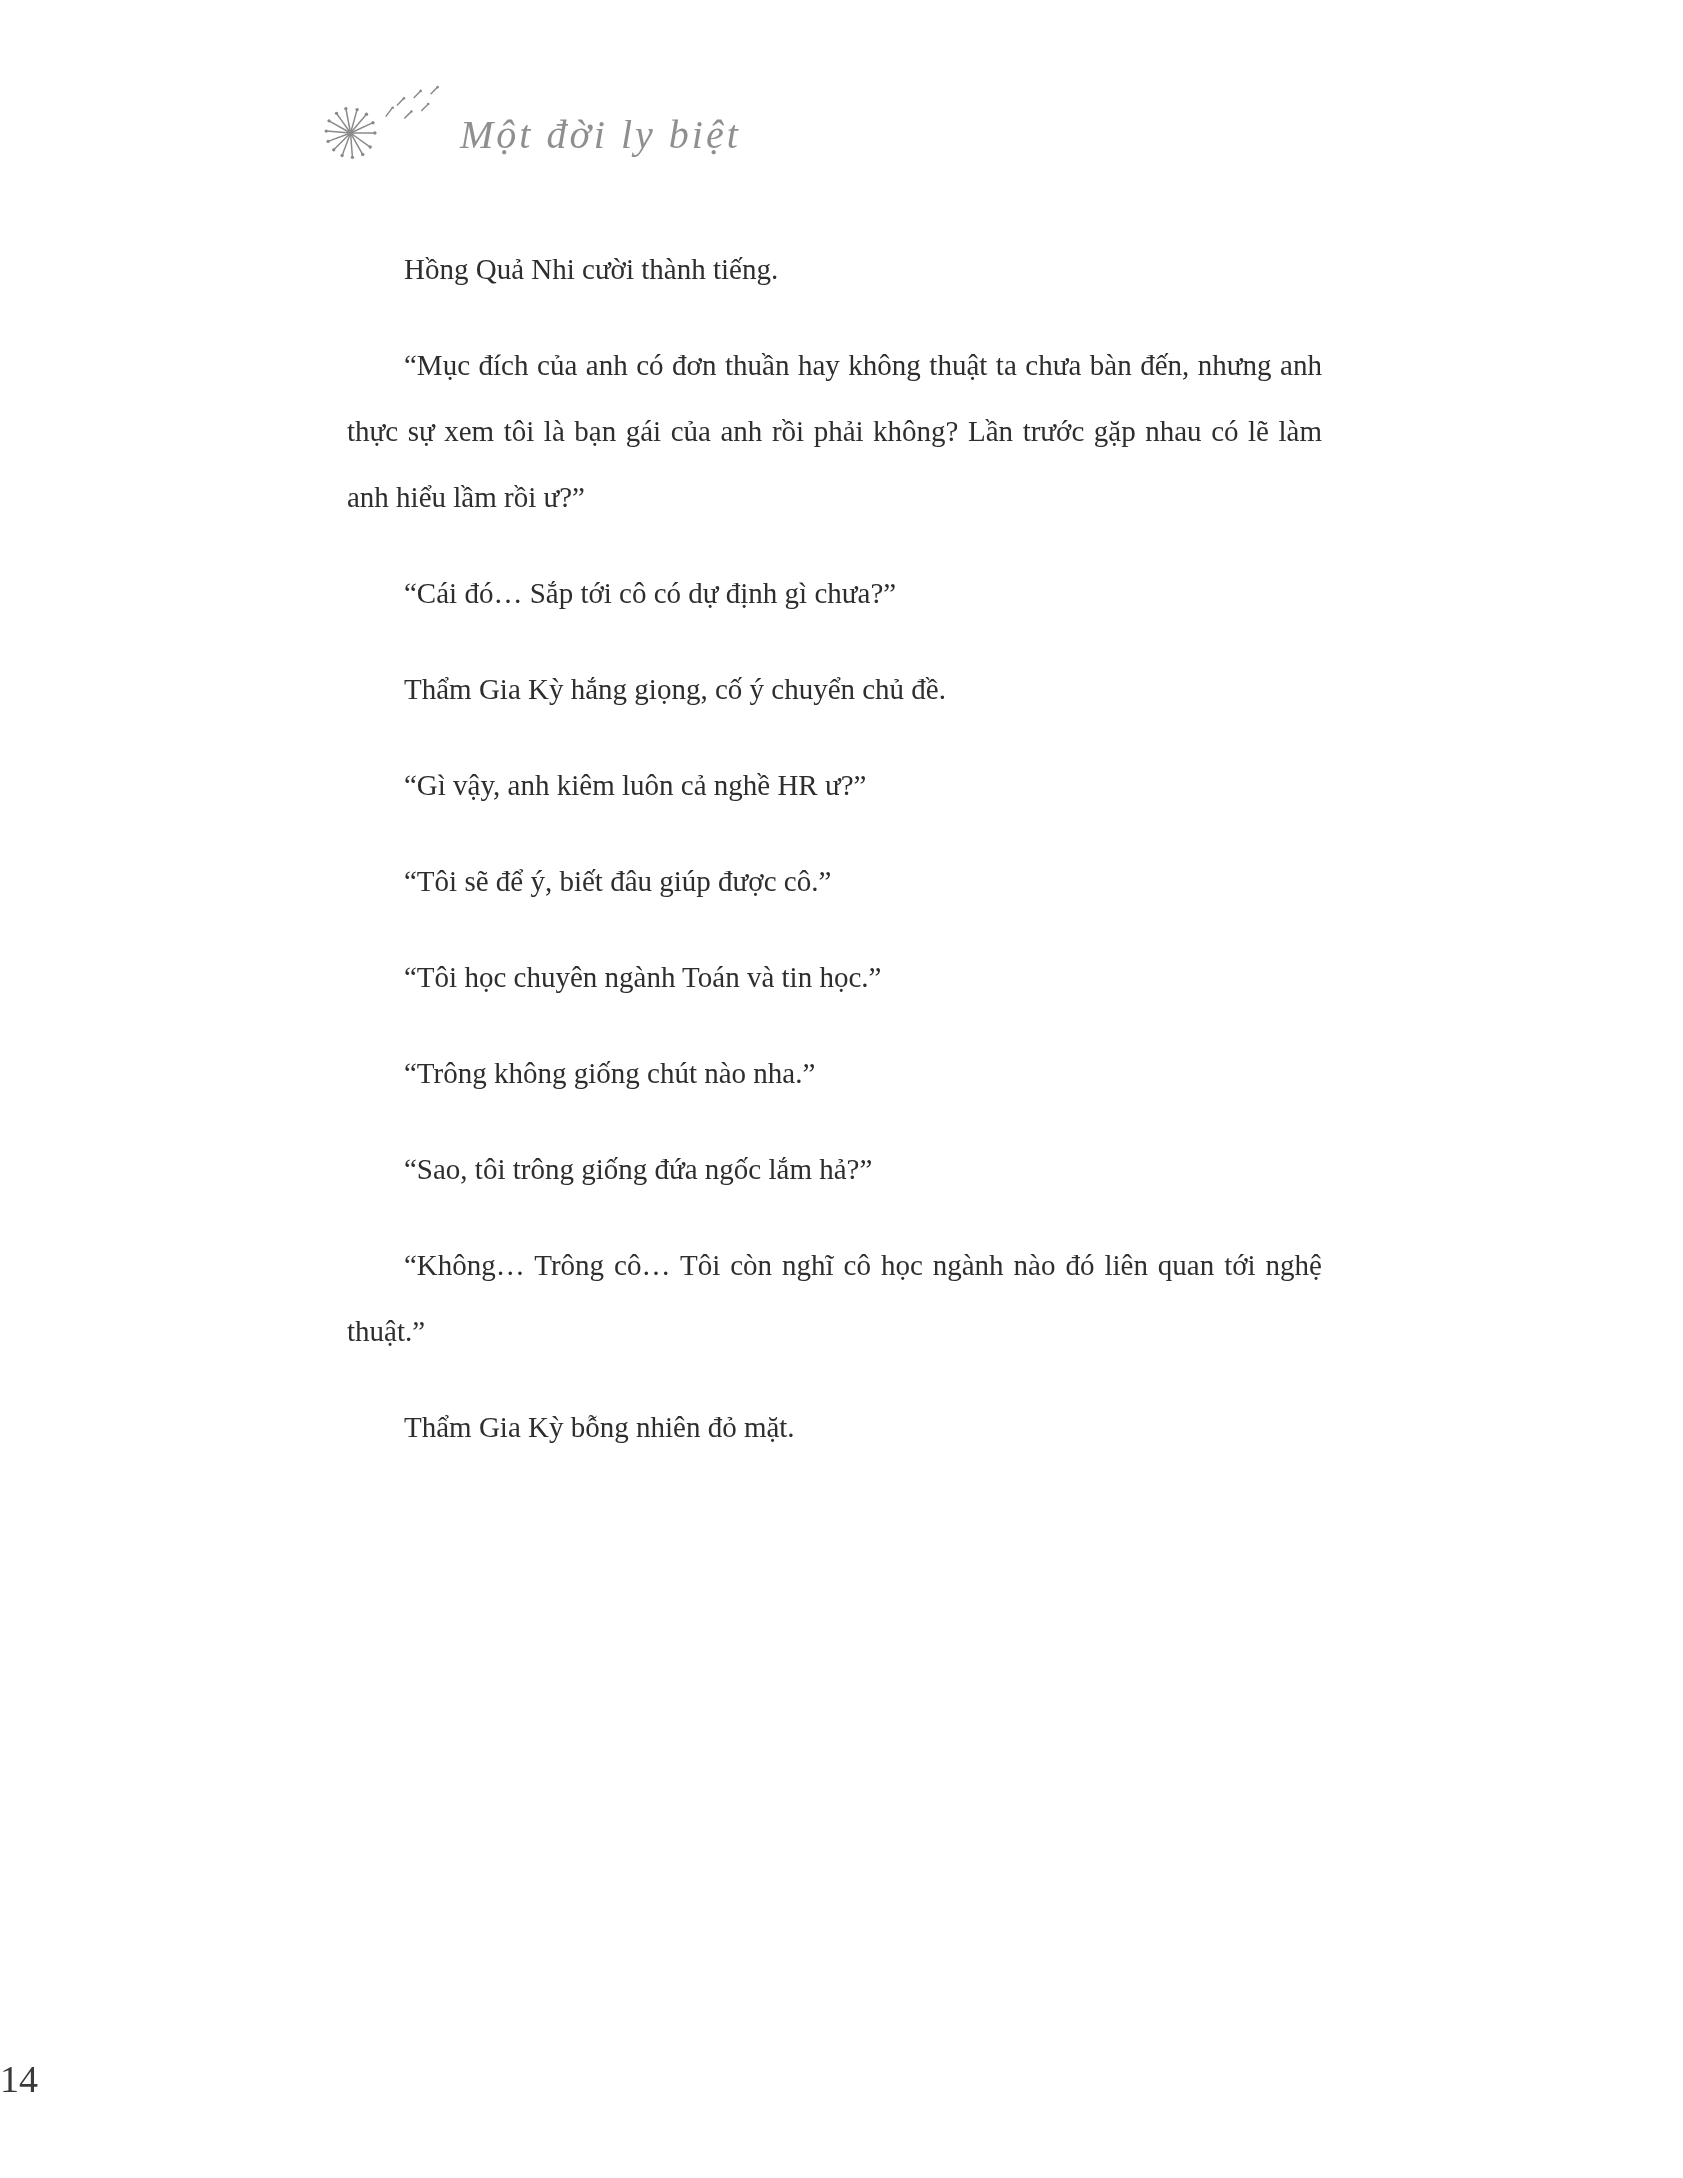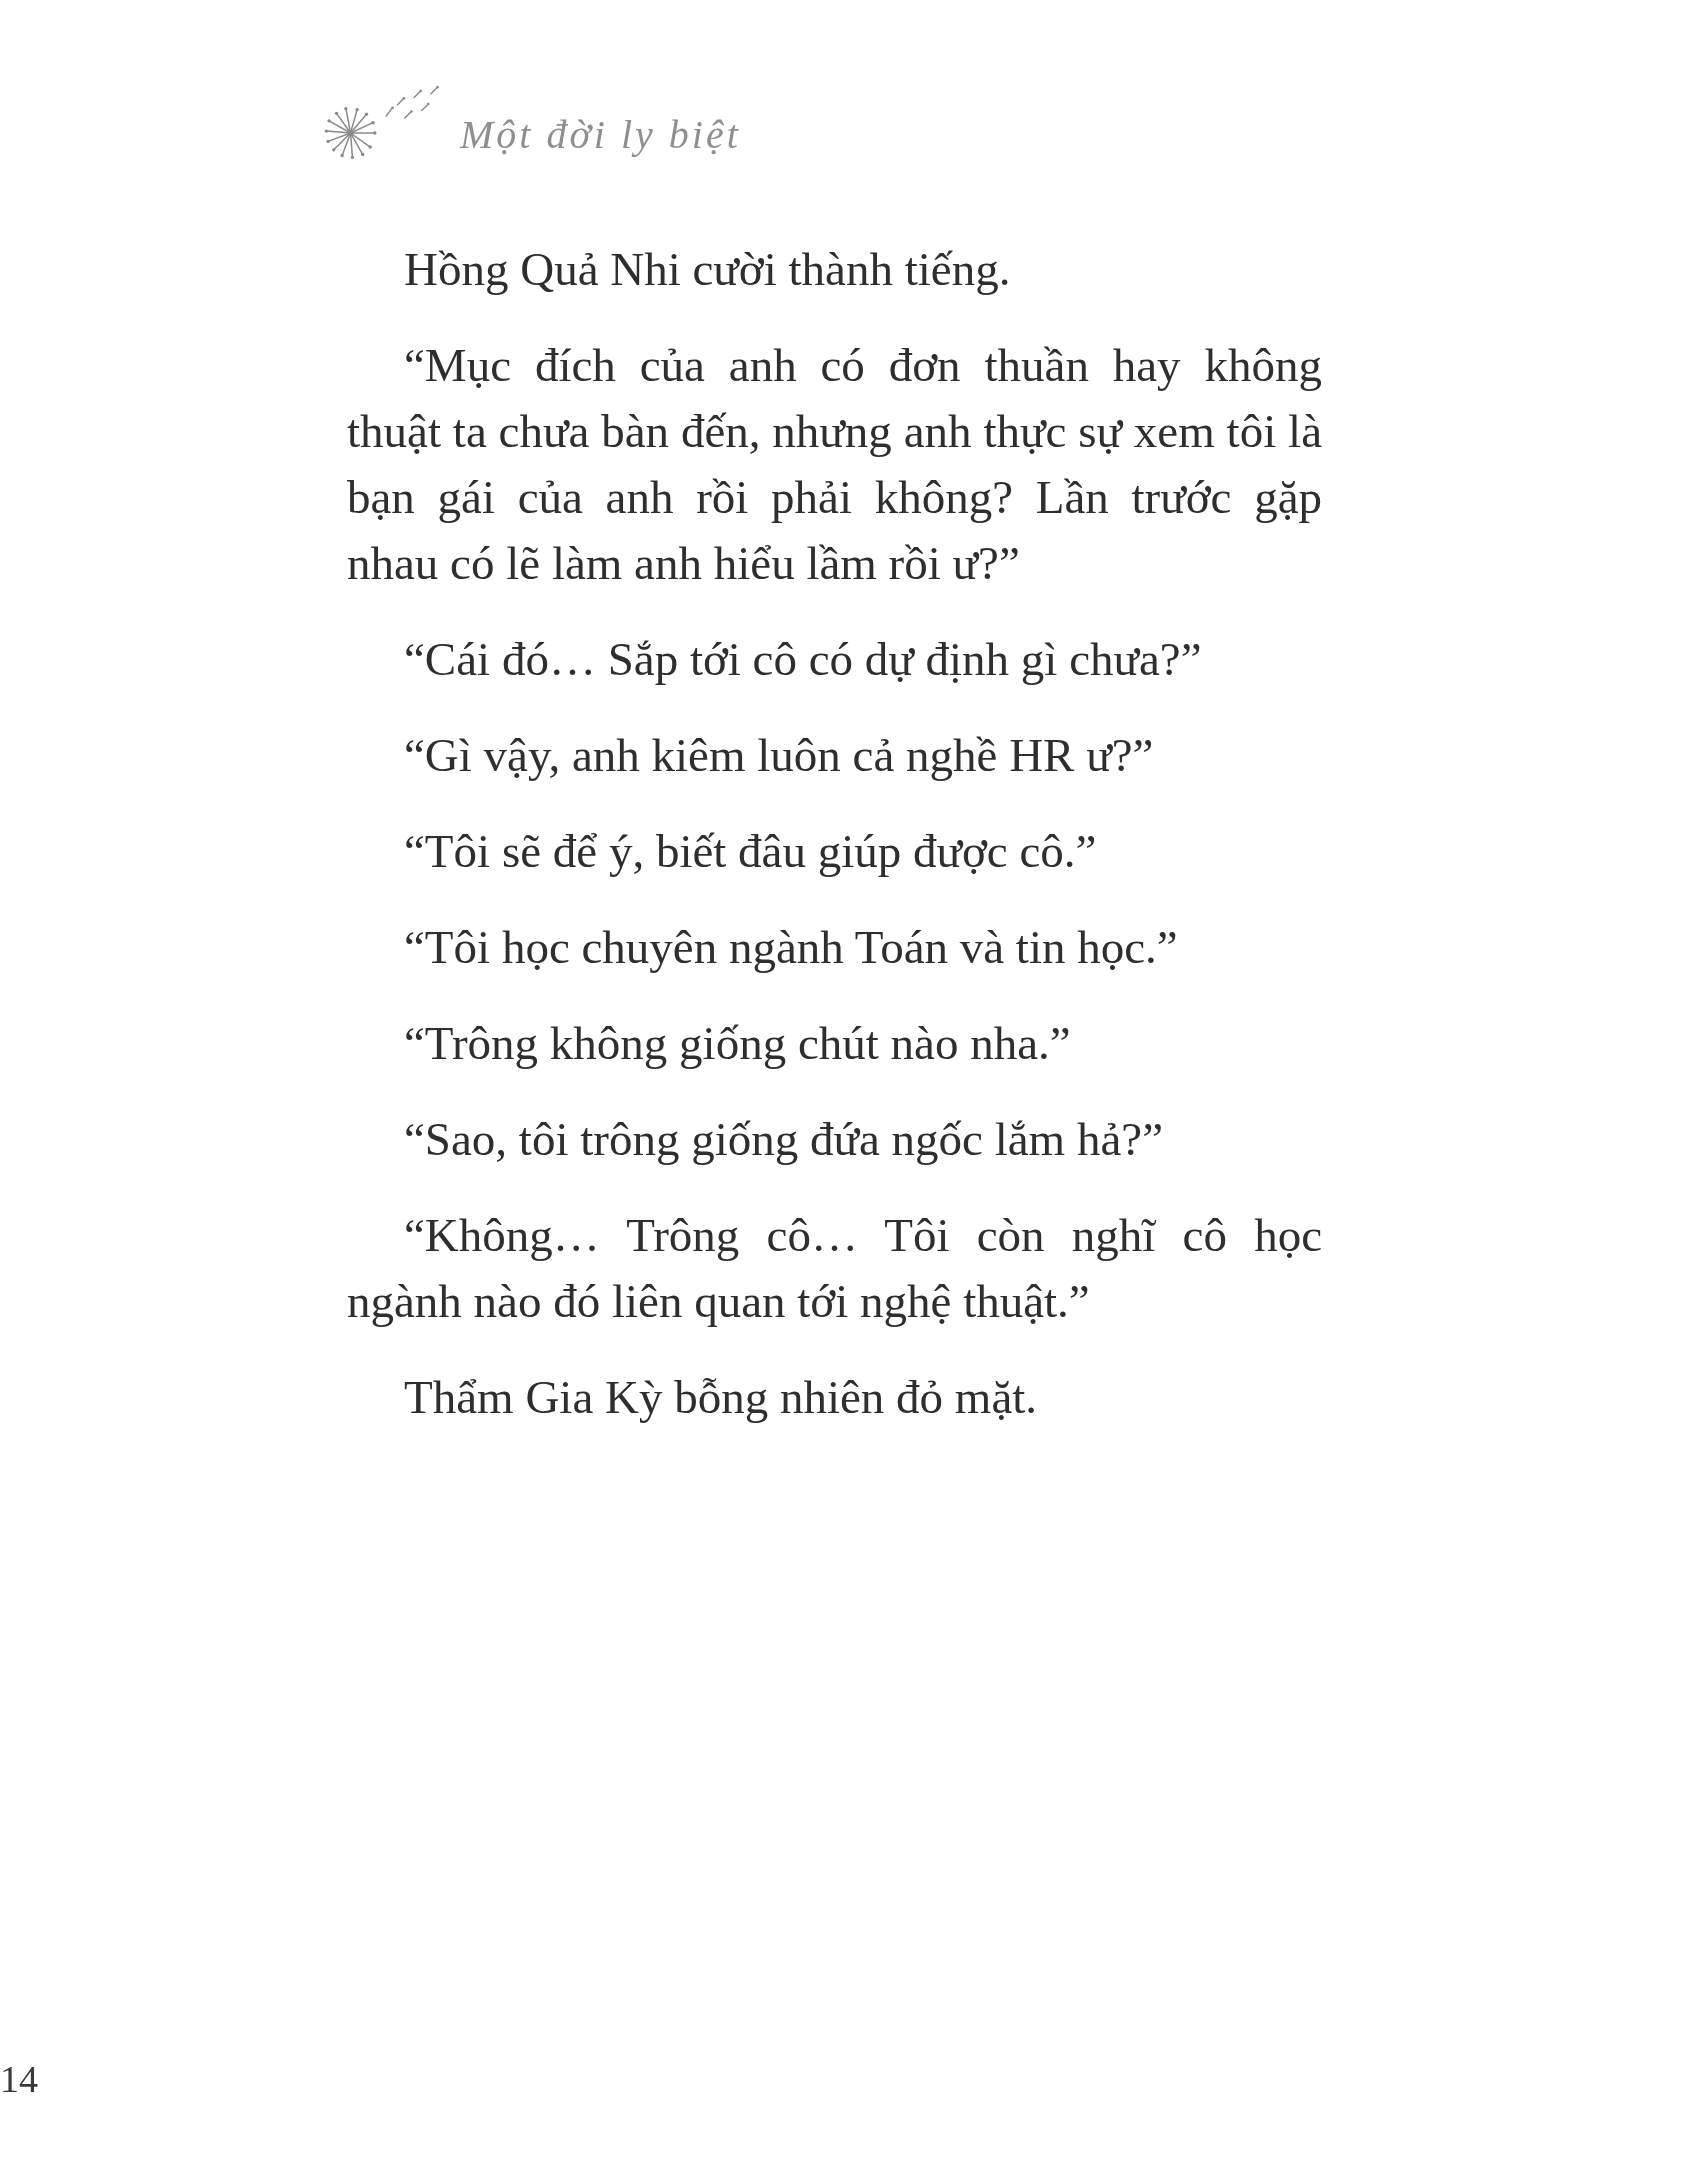--- a/index.html
+++ b/index.html
@@ -40,21 +40,21 @@
     color: #8f8f8f;
     letter-spacing: 3px;
     padding-top: 18px;
   }
 
   .text-block {
     position: absolute;
     left: 347px;
     top: 236px;
     width: 975px;
-    font-size: 47px;
+    font-size: 29px;
     line-height: 66px;
     color: #2e2e2e;
     text-align: justify;
   }
 
   .text-block p {
     text-indent: 57px;
     margin-bottom: 30px;
   }
 
@@ -128,20 +128,21 @@
         <circle cx="131" cy="9" r="1.4"></circle>
       </g>
     </svg>
     <span class="header-title">Một đời ly biệt</span>
   </div>
 
   <div class="text-block">
     <p>Hồng Quả Nhi cười thành tiếng.</p>
     <p>“Mục đích của anh có đơn thuần hay không thuật ta chưa bàn đến, nhưng anh thực sự xem tôi là bạn gái của anh rồi phải không? Lần trước gặp nhau có lẽ làm anh hiểu lầm rồi ư?”</p>
     <p>“Cái đó… Sắp tới cô có dự định gì chưa?”</p>
+    <p>Thẩm Gia Kỳ hắng giọng, cố ý chuyển chủ đề.</p>
     <p>“Gì vậy, anh kiêm luôn cả nghề HR ư?”</p>
     <p>“Tôi sẽ để ý, biết đâu giúp được cô.”</p>
     <p>“Tôi học chuyên ngành Toán và tin học.”</p>
     <p>“Trông không giống chút nào nha.”</p>
     <p>“Sao, tôi trông giống đứa ngốc lắm hả?”</p>
     <p>“Không… Trông cô… Tôi còn nghĩ cô học ngành nào đó liên quan tới nghệ thuật.”</p>
     <p>Thẩm Gia Kỳ bỗng nhiên đỏ mặt.</p>
   </div>
 
   <div class="page-number">14</div>

